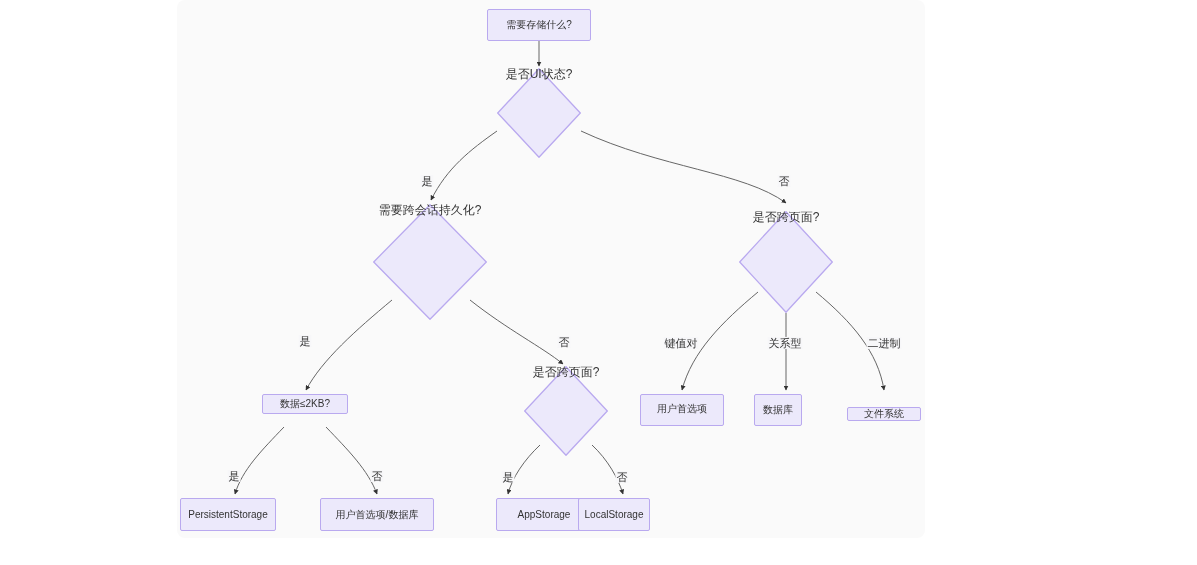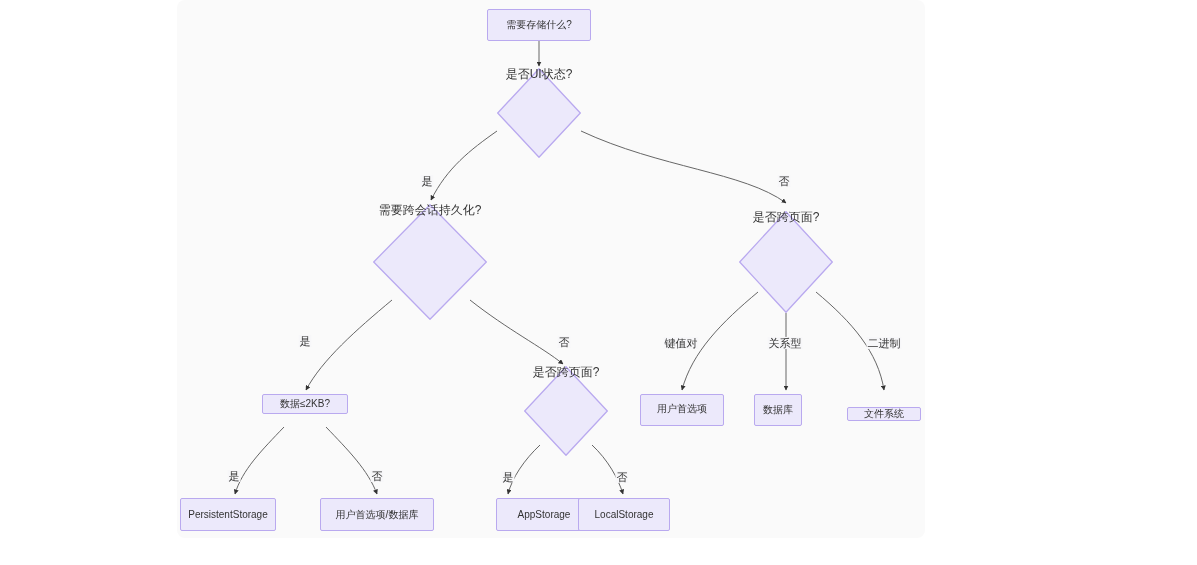--- a/index.html
+++ b/index.html
@@ -126,21 +126,21 @@
 </div>
 
 <div class="node-box" style="left:320px; top:498px; width:114px; height:33px;">
   <span>用户首选项/数据库</span>
 </div>
 
 <div class="node-box" style="left:465px; top:498px; width:96px; height:33px;margin-left:31px;">
   <span>AppStorage</span>
 </div>
 
-<div class="node-box" style="left:578px; top:498px; width:92px; height:33px;">
+<div class="node-box" style="left:578px; top:498px; width:72px; height:33px;">
   <span>LocalStorage</span>
 </div>
 
 <div class="node-diamond-wrap" style="left:497px; top:68px; width:84px; height:90px;">
   <svg class="node-diamond-shape" viewBox="0 0 84 90" preserveAspectRatio="none">
     <polygon points="42,0.7 83.3,45 42,89.3 0.7,45" fill="#ece9fb" stroke="#b9a9ef" stroke-width="1.3"></polygon>
   </svg>
   <span class="node-diamond-label">是否UI状态?</span>
 </div>
 

